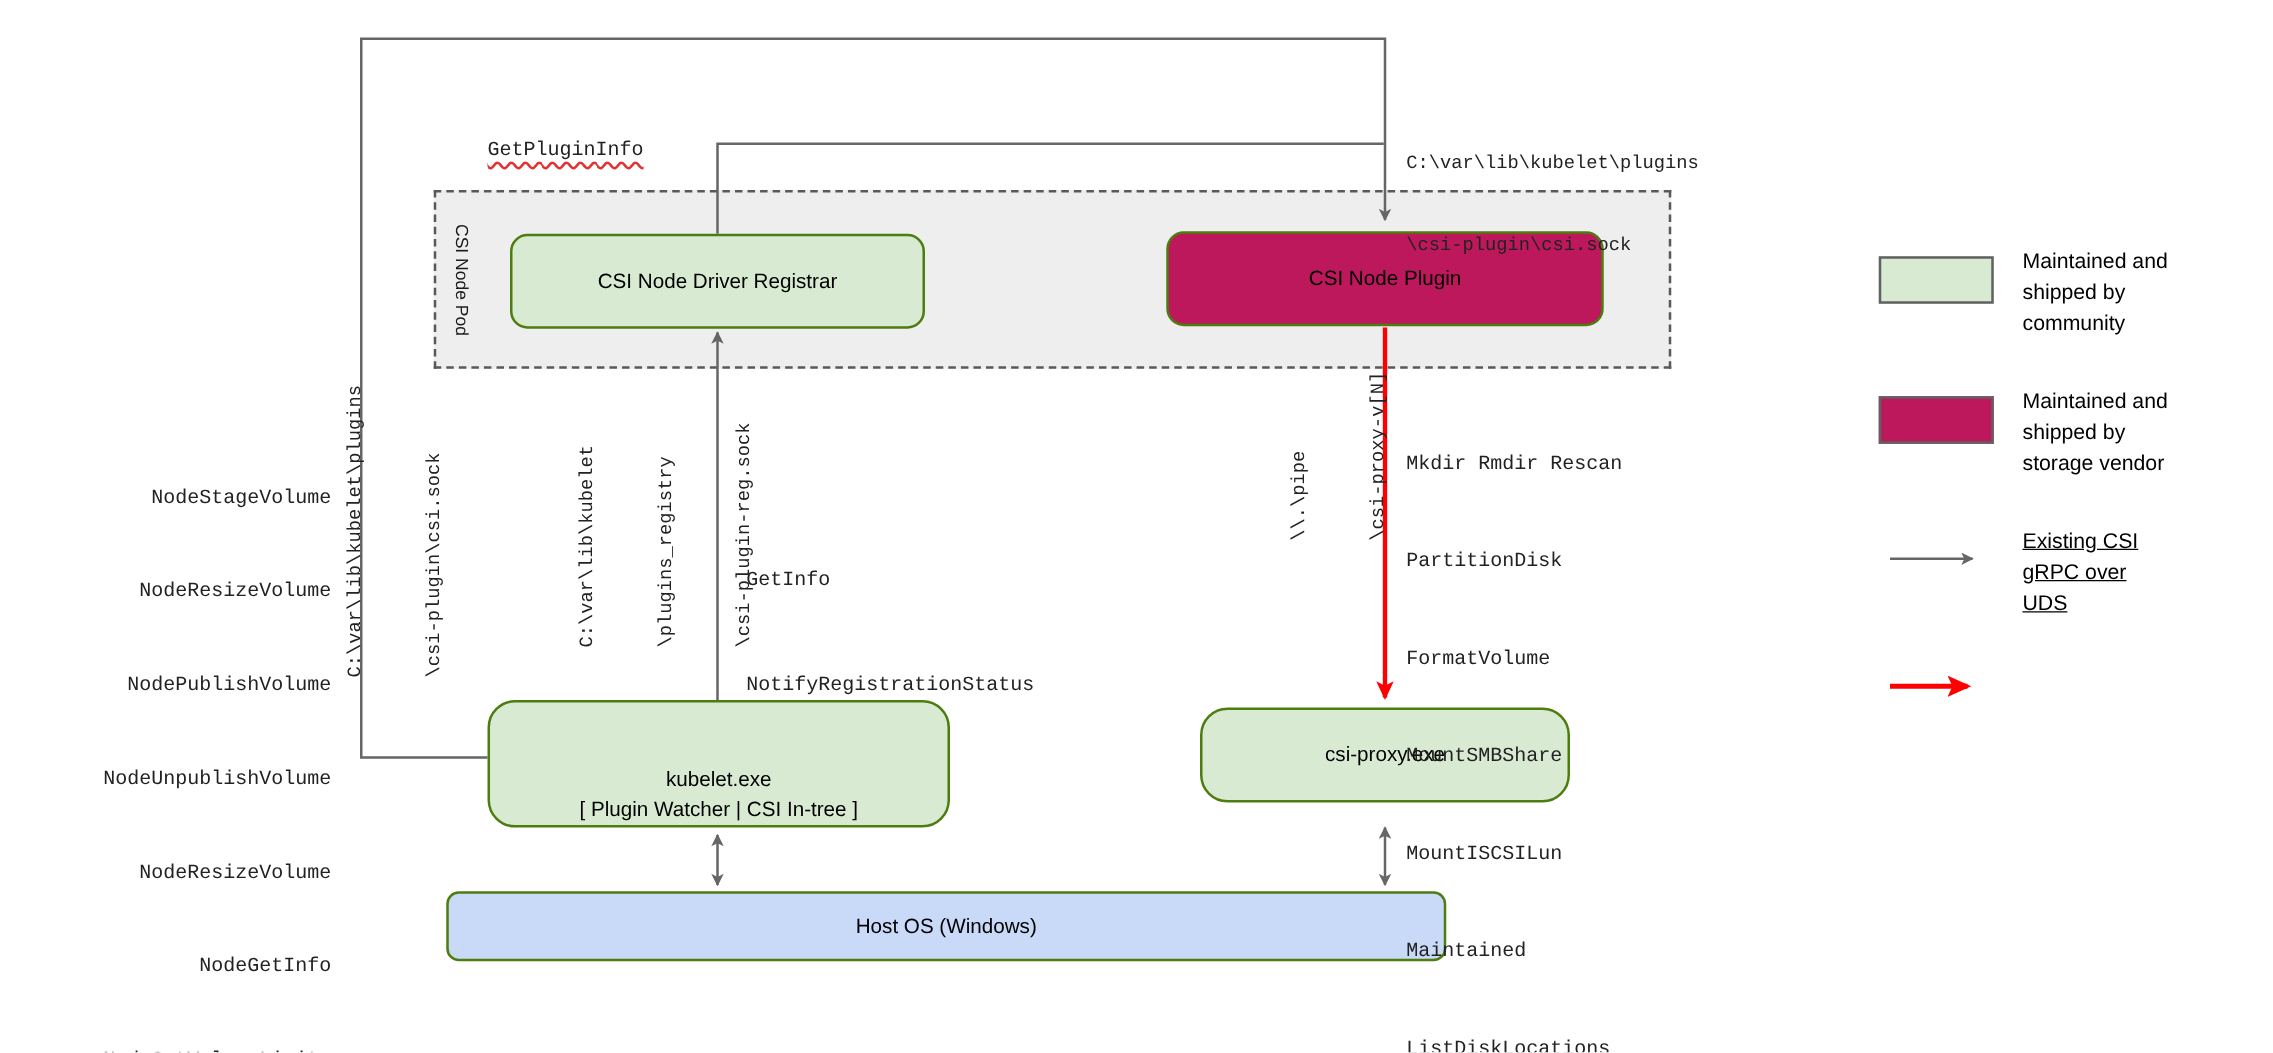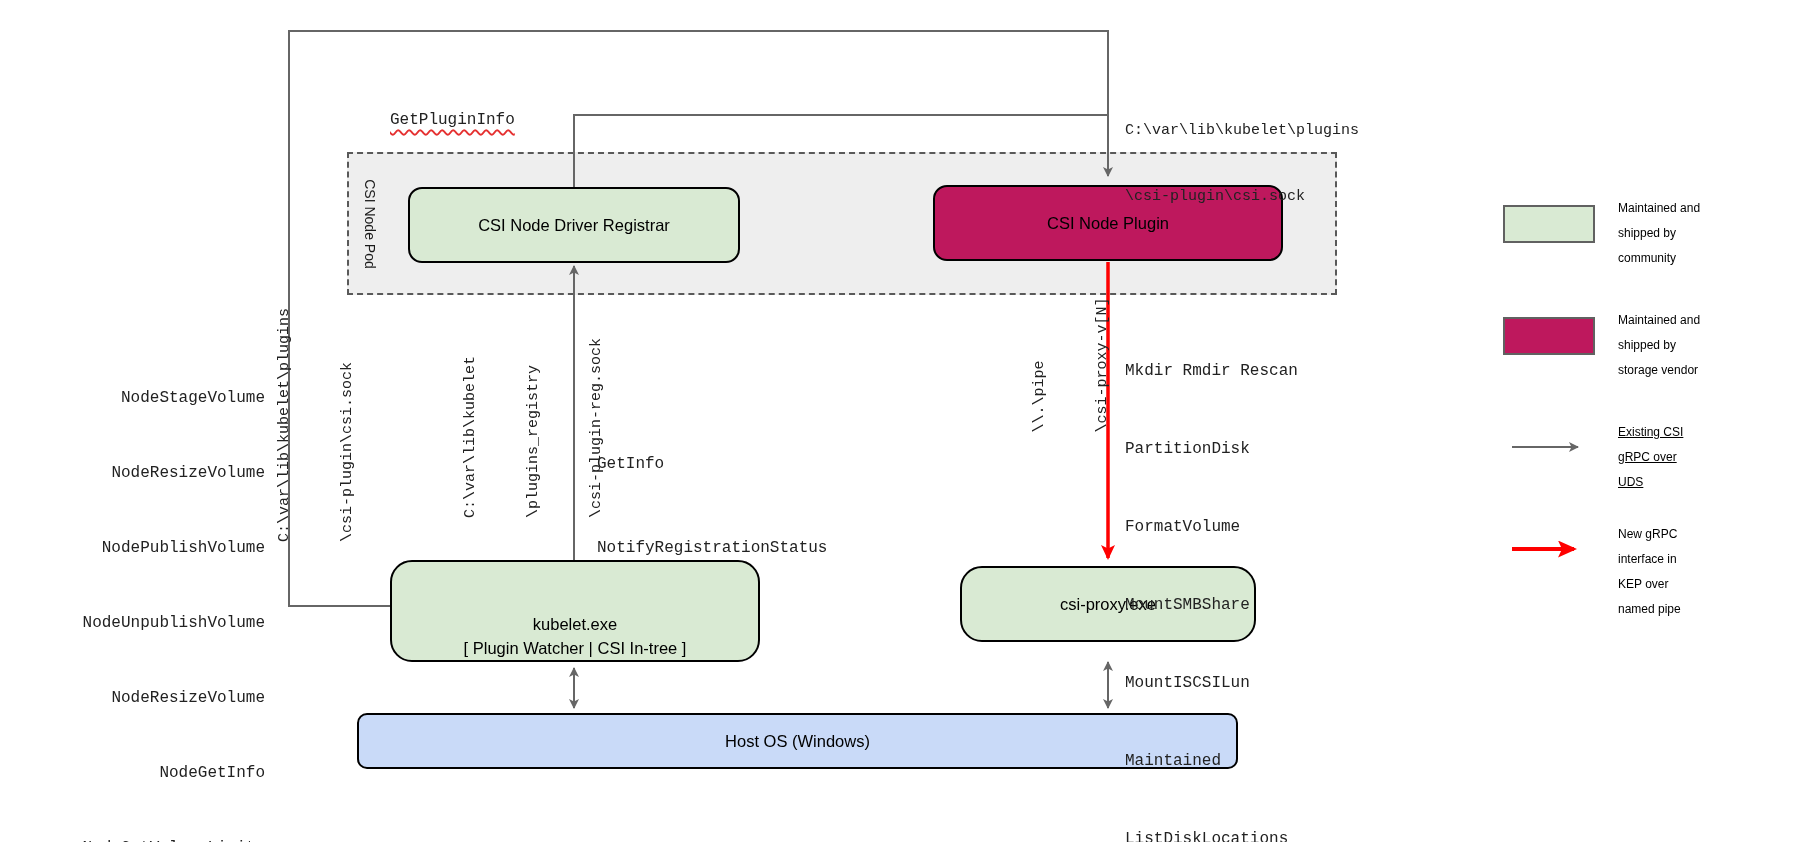--- a/index.html
+++ b/index.html
@@ -6,49 +6,49 @@
   .canvas{
     position:relative;width:1818px;height:842px;background:#ffffff;overflow:hidden;
     font-family:"Liberation Sans","DejaVu Sans",sans-serif;color:#000;
   }
   .connectors{position:absolute;left:0;top:0;z-index:2;pointer-events:none;}
   .podbox{
     position:absolute;left:347px;top:152px;width:990px;height:143px;
     background:#eeeeee;border:2px dashed #595959;box-sizing:border-box;z-index:1;
   }
   .node{
-    position:absolute;box-sizing:border-box;border:2px solid #000000;
+    position:absolute;box-sizing:border-box;border:2px solid #4d7c0f;
     display:flex;flex-direction:column;align-items:center;justify-content:center;
     font-size:16.5px;line-height:24px;text-align:center;z-index:3;
   }
   .green{background:#d9ead3;}
   .yellow{background:#be185d;}
   .blue{background:#c9daf8;}
   .registrar{left:408px;top:187px;width:332px;height:76px;border-radius:14px;}
   .plugin{left:933px;top:185px;width:350px;height:76px;border-radius:14px;}
   .kubelet{left:390px;top:560px;width:370px;height:102px;border-radius:22px;justify-content:flex-end;}
   .csiproxy{left:960px;top:566px;width:296px;height:76px;border-radius:22px;}
-  .hostos{left:357px;top:713px;width:881px;height:56px;border-radius:10px;}
+  .hostos{left:357px;top:713px;width:800px;height:56px;border-radius:10px;}
   .mono{font-family:"Liberation Mono","DejaVu Sans Mono",monospace;color:#222;}
   .lbl{position:absolute;z-index:4;white-space:pre;}
   .getplugininfo{left:390px;top:111px;font-size:16px;
     text-decoration:underline wavy #e53030;text-decoration-thickness:2px;text-underline-offset:5px;}
   .toppath{left:1125px;top:76px;font-size:15px;line-height:22px;}
   .leftapis{left:25px;top:336px;width:240px;text-align:right;font-size:16px;line-height:25px;}
   .getinfo{left:597px;top:394px;font-size:16px;line-height:28px;}
   .proxyapis{left:1125px;top:306px;font-size:16px;line-height:26px;}
   .vtext{position:absolute;z-index:4;white-space:pre;font-size:15px;line-height:21px;
     transform:translate(-50%,-50%) rotate(-90deg);text-align:left;}
   .vpath-left{left:316px;top:425px;}
   .vpath-registry{left:533px;top:428px;}
   .vpath-pipe{left:1071px;top:365px;}
   .podlabel{position:absolute;left:370px;top:224px;z-index:4;white-space:nowrap;
     font-size:14px;color:#1a1a1a;transform:translate(-50%,-50%) rotate(90deg);}
   .legend-swatch{position:absolute;width:92px;height:38px;border:2px solid #616161;box-sizing:border-box;z-index:3;}
-  .legend-text{position:absolute;left:1618px;z-index:4;font-size:12px;line-height:25px;color:#000;}
+  .legend-text{position:absolute;left:1618px;z-index:4;font-size:17px;line-height:25px;color:#000;}
 </style>
 </head>
 <body>
 
 <div class="canvas">
 
   <div class="podbox"></div>
   <div class="podlabel mono" style="font-family:'Liberation Sans','DejaVu Sans',sans-serif;">CSI Node Pod</div>
 
   <svg class="connectors" width="1818" height="842" viewBox="0 0 1818 842">
@@ -161,20 +161,14 @@
     <div>shipped by</div>
     <div>storage vendor</div>
   </div>
 
   <div class="legend-text" style="top:420px;text-decoration:underline;">
     <div>Existing CSI</div>
     <div>gRPC over</div>
     <div>UDS</div>
   </div>
 
-  <div class="legend-text" style="top:522px;">
-    <div>New gRPC</div>
-    <div>interface in</div>
-    <div>KEP over</div>
-    <div>named pipe</div>
-  </div>
 
 </div>
 
 </body></html>

